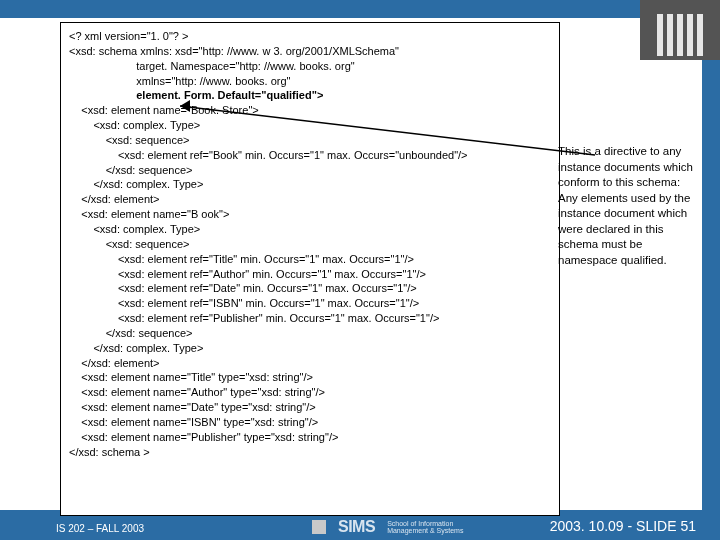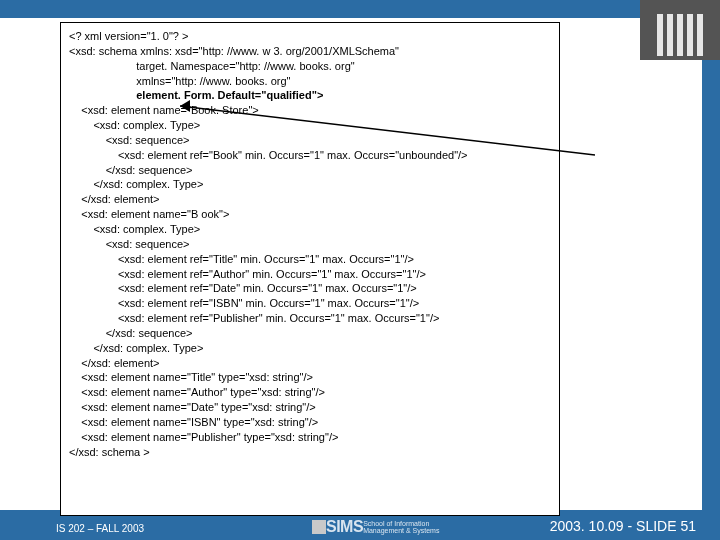--- a/index.html
+++ b/index.html
@@ -87,21 +87,21 @@
     bottom: -24px;
     font-size: 14px;
     color: #fff;
   }
   .sims-logo {
     position: absolute;
     left: 312px;
     bottom: -26px;
     display: flex;
     align-items: center;
-    gap: 0;
+    gap: 12px;
     color: #fff;
     font-size: 10px;
   }
   .sims-logo .sq {
     width: 14px; height: 14px; background:#c9c9c9;
   }
   .sims-logo .big { font-weight: bold; font-size: 16px; letter-spacing: -0.5px; color:#d8e4ef;}
   .sims-logo .small { font-size: 7px; line-height: 1; color:#d8e4ef;}
 </style>
 </head>
@@ -149,20 +149,21 @@
 <span>    &lt;xsd: element name="ISBN" type="xsd: string"/&gt;</span>
 <span>    &lt;xsd: element name="Publisher" type="xsd: string"/&gt;</span>
 <span>&lt;/xsd: schema &gt;</span></pre>
   </div>
 
   <svg class="arrow-svg" viewBox="0 0 430 60">
     <line x1="0" y1="6" x2="415" y2="55" stroke="#000" stroke-width="1.5"></line>
     <polygon points="0,6 10,0 10,12" fill="#000"></polygon>
   </svg>
 
+  <div class="annotation">This is a directive to any instance documents which conform to this schema: Any elements used by the instance document which were declared in  this schema must be namespace qualified.</div>
 
   <div class="footer-left">IS 202 – FALL 2003</div>
 
   <div class="sims-logo">
     <div class="sq"></div>
     <span class="big">SIMS</span>
     <span>
       <div class="small">School of Information</div>
       <div class="small">Management &amp; Systems</div>
     </span>

